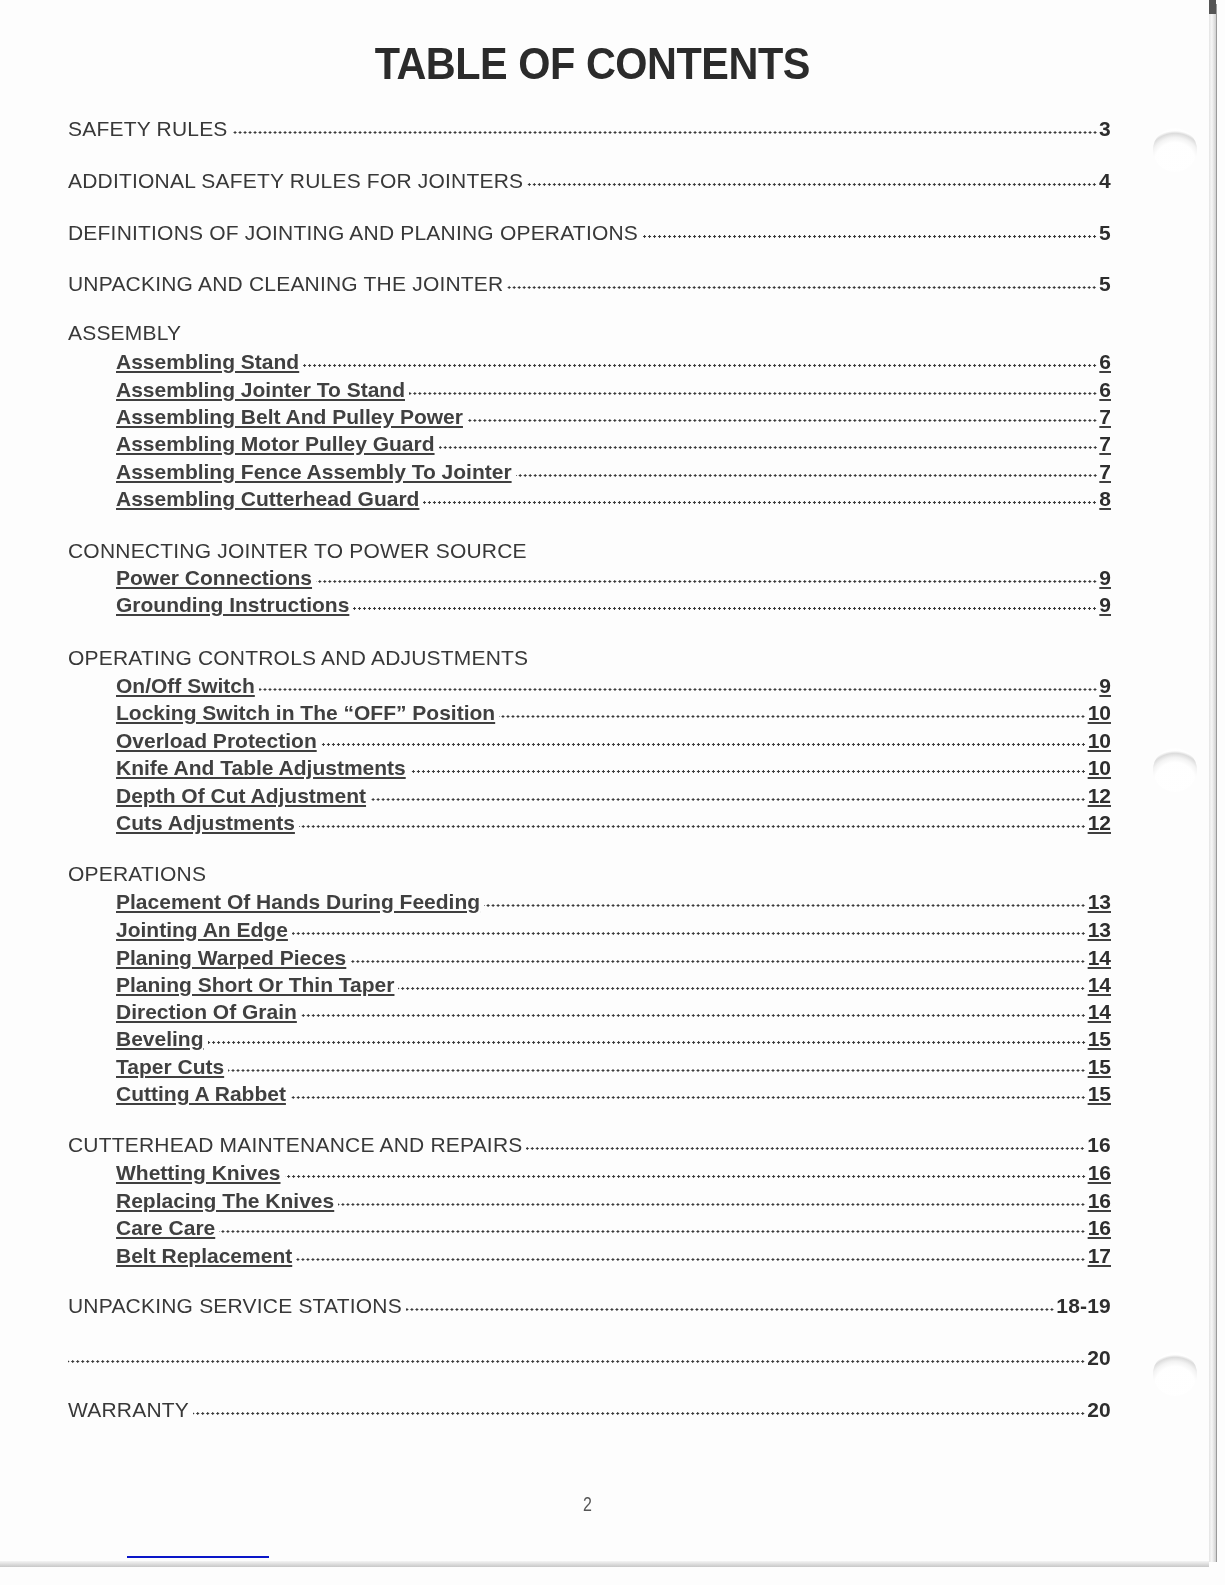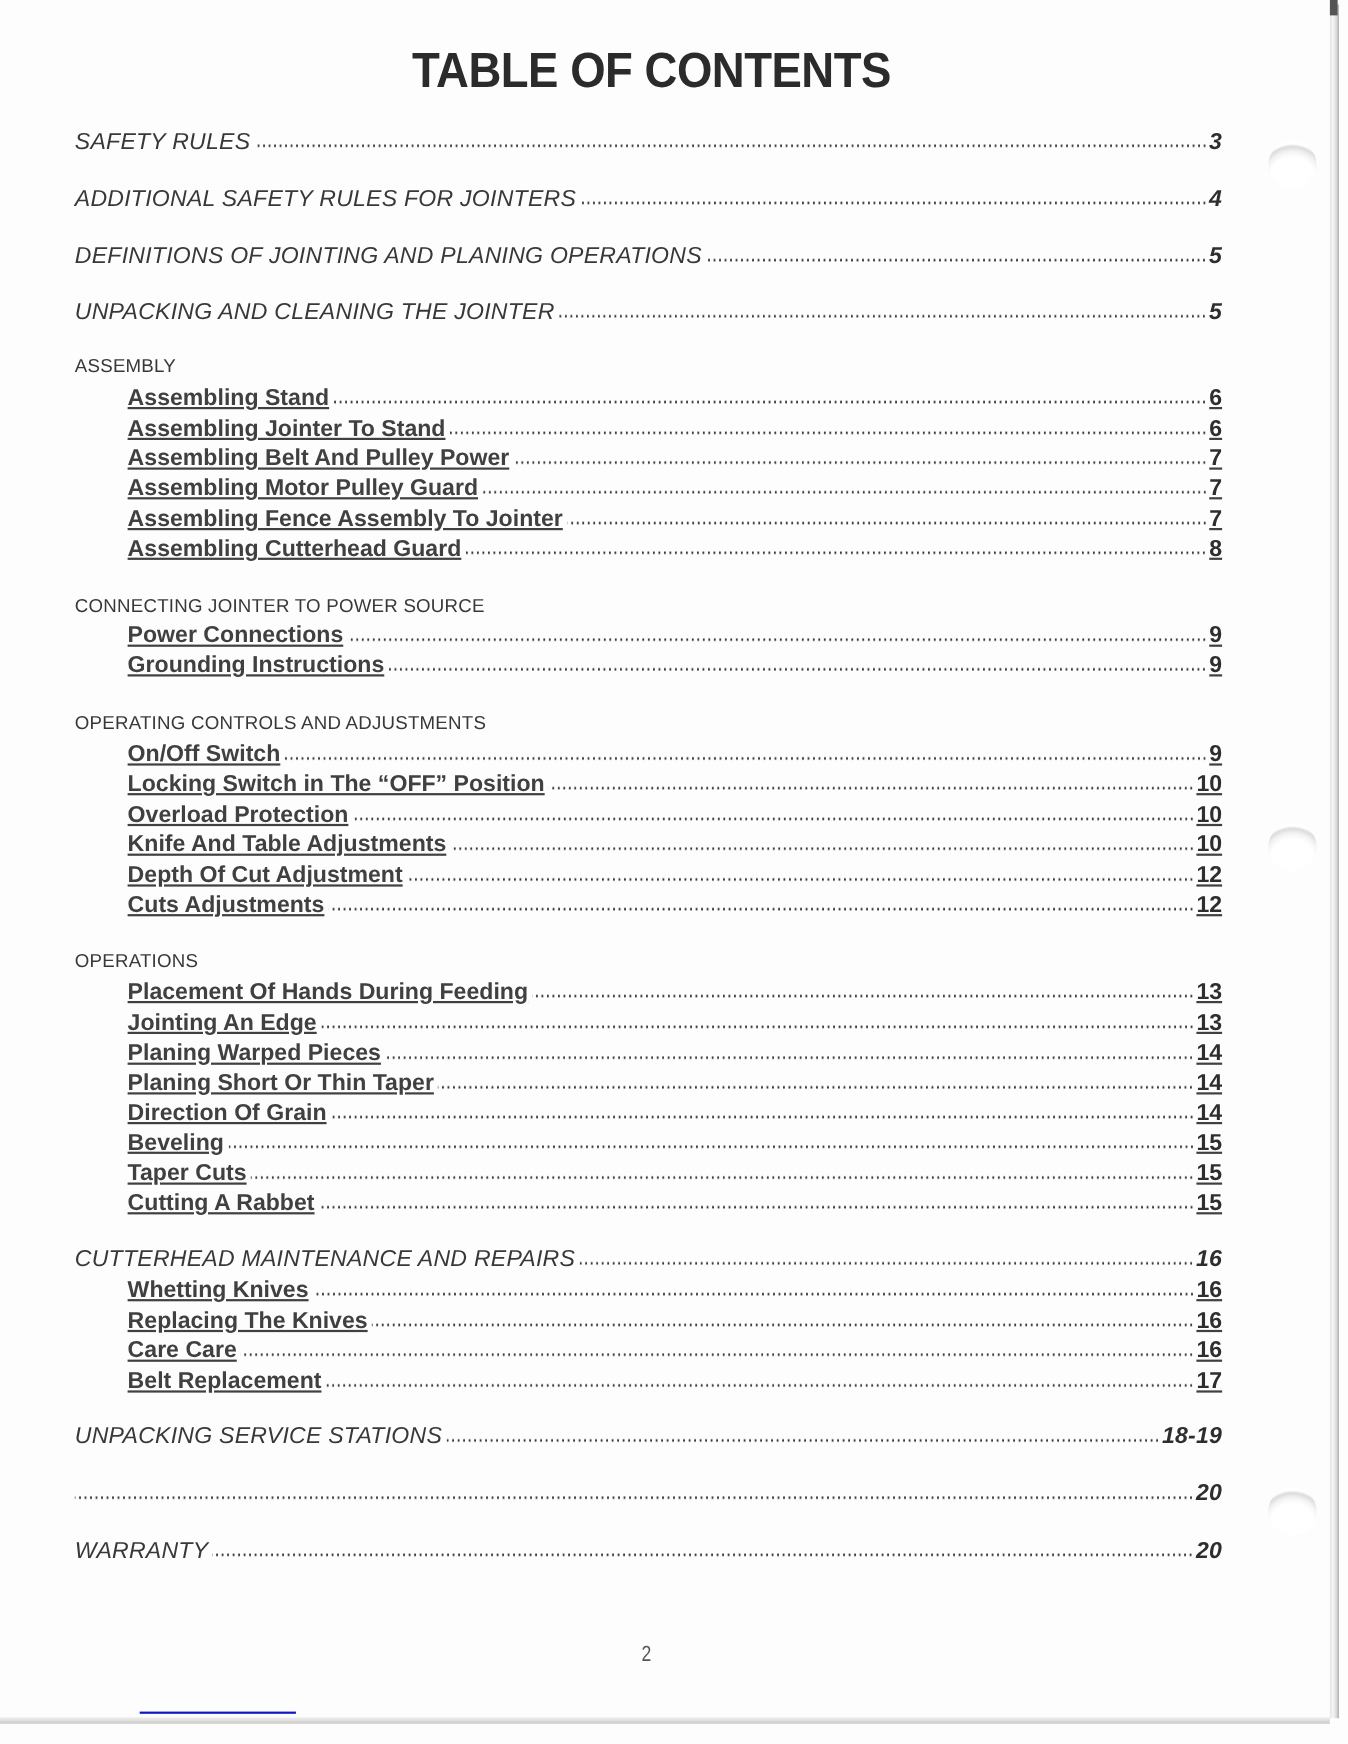--- a/index.html
+++ b/index.html
@@ -36,31 +36,31 @@
     text-align: center; font-size: 45px; font-weight: 700; letter-spacing: -0.5px;
     color: #2b2b2b; transform: scaleX(0.92); transform-origin: 590px 0;
     padding-right: 40px;
   }
   .toc { position: absolute; left: 68px; top: 0; width: 1043px; }
   .row {
     position: absolute; left: 0; width: 1043px; display: flex; align-items: baseline;
     font-size: 21px; line-height: 24px; height: 24px; white-space: nowrap;
   }
   .row.sub { left: 48px; width: 995px; font-weight: 700; color: #404040; text-decoration: underline; }
-  .row.top { font-weight: 400; letter-spacing: 0.2px; font-style: italic; }
+  .row.top { font-weight: 400; letter-spacing: 0.2px; }
   .row .label { flex: 0 0 auto; padding-right: 4px; }
   .row .dots {
     flex: 1 1 auto; height: 3px; margin-bottom: 2px;
     background-image: radial-gradient(circle, #3a3a3a 1.1px, transparent 1.3px);
     background-size: 5px 3px; background-repeat: repeat-x; background-position: right center;
     align-self: flex-end; position: relative; top: -5px;
   }
   .row .pg { flex: 0 0 auto; font-weight: 700; color: #2e2e2e; padding-left: 2px; }
   .heading {
-    position: absolute; left: 0; font-size: 17px; line-height: 24px; letter-spacing: 0.2px;
+    position: absolute; left: 0; font-size: 21px; line-height: 24px; letter-spacing: 0.2px;
     white-space: nowrap;
   }
   .page-number {
     position: absolute; left: 582px; top: 1493px; font-size: 20px; color: #555;
     transform: scaleX(0.8);
   }
 </style>
 </head>
 <body>
 

